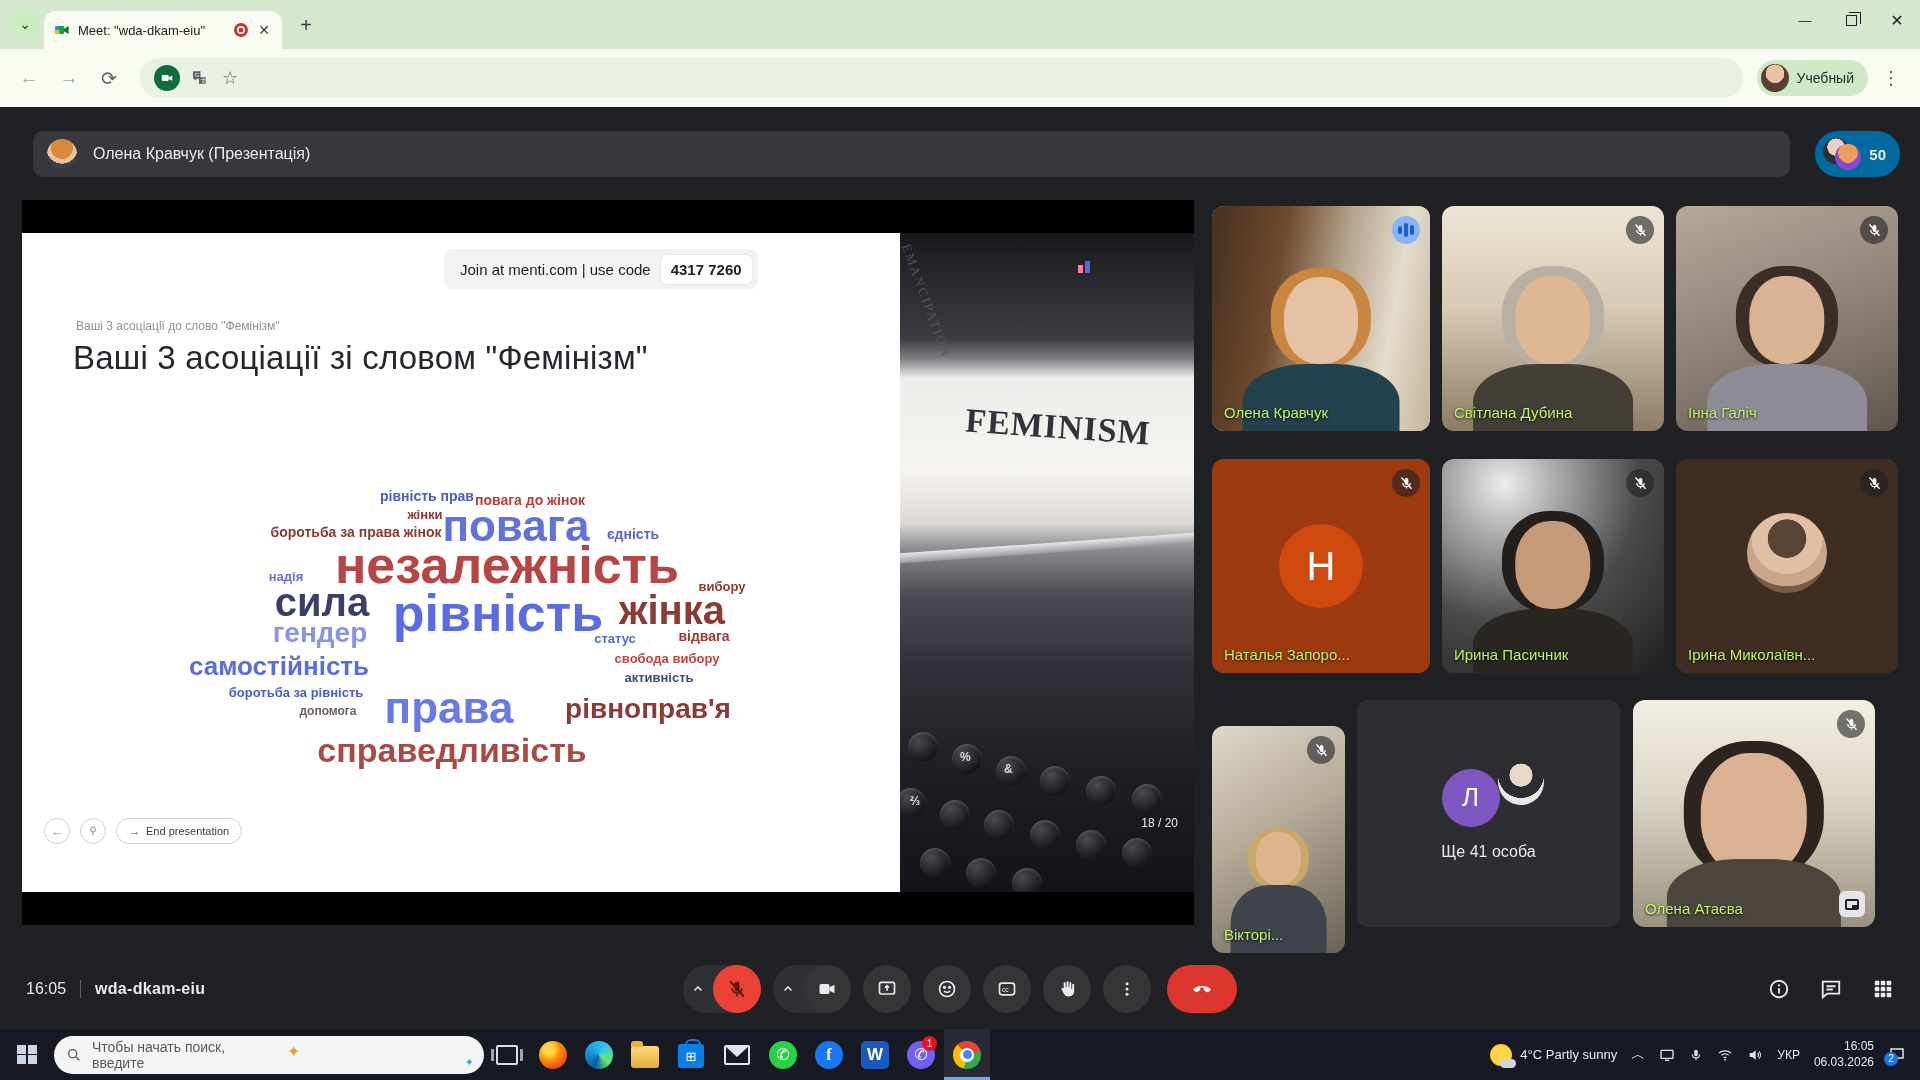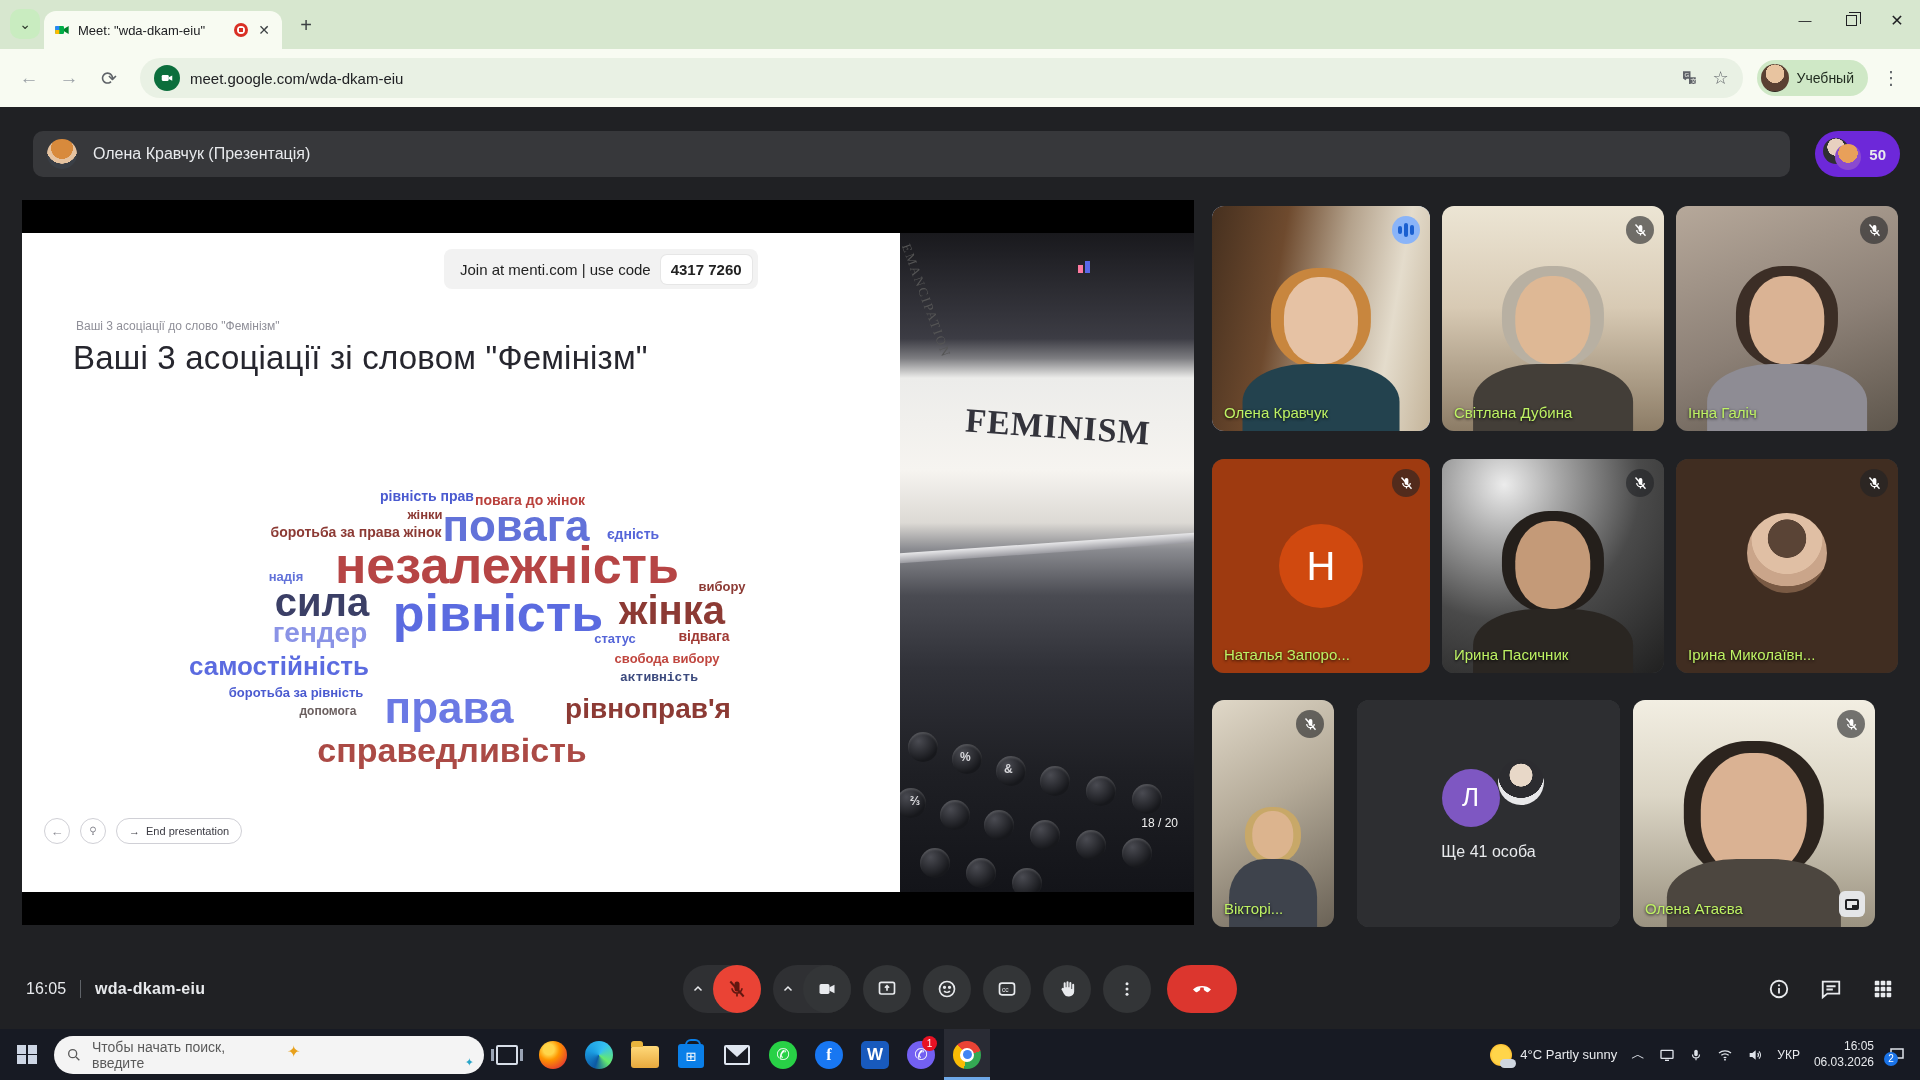--- a/index.html
+++ b/index.html
@@ -44,21 +44,21 @@
     background:radial-gradient(circle at 50% 35%,#e8c4a0 0 40%,#5a4032 41% 75%,#2e241e 76%); }
   .kebab { color:#5f6368; font-size:18px; padding:0 8px; }
 
   
   .meet { position:relative; width:1920px; height:922px; background:#202124; }
   .meet-header { position:absolute; left:33px; top:24px; width:1757px; height:46px; background:#37383b;
     border-radius:10px; display:flex; align-items:center; gap:16px; padding:0 14px; }
   .avatar-md { width:30px; height:30px; border-radius:50%;
     background:radial-gradient(circle at 50% 30%,#d88a3c 0 42%,#e6c3a0 43% 60%,#3a3f46 61%); }
   .presenter-name { color:#e8eaed; font-size:16px; }
-  .people-pill { position:absolute; right:20px; top:24px; height:46px; background:#6d28d9;
+  .people-pill { position:absolute; right:20px; top:24px; height:46px; background:#0369a1;
     border-radius:23px; display:flex; align-items:center; padding:0 14px 0 8px; gap:8px; }
   .people-avatars { position:relative; width:38px; height:32px; }
   .people-avatars i { position:absolute; width:26px; height:26px; border-radius:50%; }
   .people-avatars i:nth-child(1){ left:0; top:0; background:radial-gradient(circle at 50% 35%,#e8d0c0 0 40%,#2f2f33 41%); }
   .people-avatars i:nth-child(2){ right:0; bottom:0; background:radial-gradient(circle at 50% 35%,#e8a05a 0 45%,#8a4ad0 46%); }
   .people-count { color:#e8eaed; font-size:15px; font-weight:bold; }
 
   
   .stage { position:absolute; left:22px; top:93px; width:1172px; height:725px; background:#000; }
   .sheet { position:absolute; left:0; top:33px; width:1172px; height:659px; background:#fff; overflow:hidden; }
@@ -238,21 +238,20 @@
     <div class="navbtn dis">←</div>
     <div class="navbtn dis">→</div>
     <div class="navbtn">⟳</div>
     <div class="omnibox">
       <span class="cam-badge">
         <svg width="14" height="14" viewBox="0 0 24 24">
             <rect x="3" y="7" width="12" height="10" rx="2" fill="#fff"></rect>
             <path d="M15 10.5l6-3v9l-6-3z" fill="#fff"></path>
           </svg>
       </span>
-      <span class="url">meet.google.com/wda-dkam-eiu</span>
       <span class="omni-icons">
         <svg width="18" height="18" viewBox="0 0 24 24" fill="#5f6368">
             <path d="M4 3h10v10H9l-2 2-2-2H4z"></path>
             <text x="6" y="11" font-size="8" fill="#f8fbf2" font-family="sans-serif">G</text>
             <path d="M12 11h9v9h-9z" fill="#5f6368"></path>
             <text x="14" y="18.5" font-size="8" fill="#f8fbf2" font-family="sans-serif">文</text>
           </svg>
         <span style="font-size:18px;">☆</span>
       </span>
     </div>
@@ -296,21 +295,21 @@
             <span class="wcw" style="left: 106px; top: 106px; font-size: 13px; color: rgb(98, 114, 217);">надія</span>
             <span class="wcw" style="left: 542px; top: 116px; font-size: 13px; color: rgb(140, 58, 52);">вибору</span>
             <span class="wcw" style="left: 142px; top: 132px; font-size: 40px; color: rgb(59, 63, 102);">сила</span>
             <span class="wcw" style="left: 318px; top: 143px; font-size: 52px; color: rgb(91, 107, 224);">рівність</span>
             <span class="wcw" style="left: 492px; top: 140px; font-size: 40px; color: rgb(140, 58, 52);">жінка</span>
             <span class="wcw" style="left: 140px; top: 163px; font-size: 28px; color: rgb(138, 147, 230);">гендер</span>
             <span class="wcw" style="left: 435px; top: 168px; font-size: 13px; color: rgb(85, 101, 216);">статус</span>
             <span class="wcw" style="left: 524px; top: 166px; font-size: 14px; color: rgb(160, 58, 52);">відвага</span>
             <span class="wcw" style="left: 99px; top: 196px; font-size: 26px; color: rgb(91, 107, 224);">самостійність</span>
             <span class="wcw" style="left: 487px; top: 188px; font-size: 13px; color: rgb(192, 70, 63);">свобода вибору</span>
-            <span class="wcw" style="left: 479px; top: 207px; font-size: 13px; color: rgb(60, 74, 126); font-family: Liberation Mono, monospace;">активність</span>
+            <span class="wcw" style="left: 479px; top: 207px; font-size: 13px; color: rgb(60, 74, 126);">активність</span>
             <span class="wcw" style="left: 116px; top: 222px; font-size: 13px; color: rgb(74, 90, 208);">боротьба за рівність</span>
             <span class="wcw" style="left: 148px; top: 241px; font-size: 12px; color: rgb(107, 95, 95); text-align: right;">допомога</span>
             <span class="wcw" style="left: 269px; top: 238px; font-size: 44px; color: rgb(107, 121, 228);">права</span>
             <span class="wcw" style="left: 444px; top: 239px; font-size: 28px; color: rgb(140, 58, 52); margin-left: 24px;">рівноправ'я</span>
             <span class="wcw" style="left: 272px; top: 280px; font-size: 34px; color: rgb(171, 74, 69);">справедливість</span>
           </div>
 
         <div class="photo">
           <div class="emanc">EMANCIPATION</div>
           <div class="femi">FEMINISM</div>
@@ -439,21 +438,21 @@
       <div class="avatar-photo"></div>
           <span class="nm">Ірина Миколаївн...</span>
           <span class="mic-off">
             <svg width="15" height="15" viewBox="0 0 24 24">
               <rect x="9" y="3" width="6" height="11" rx="3" fill="#fff"></rect>
               <path d="M6 11a6 6 0 0 0 12 0M12 16v4" stroke="#fff" stroke-width="2" fill="none"></path>
               <line x1="4" y1="2.5" x2="20" y2="20.5" stroke="#fff" stroke-width="2.2"></line>
             </svg>
           </span>
         </div>
-        <div class="tile" style="left: 1212px; top: 593px; width: 122px; height: 227px;">
+        <div class="tile" style="left: 1212px; top: 619px; width: 133px; height: 227px;">
           <div class="vid v7">
       <div class="person">
               <div class="hair"></div>
               <div class="head"></div>
               <div class="torso"></div>
             </div>
           </div>
           <span class="nm">Вікторі...</span>
           <span class="mic-off">
             <svg width="15" height="15" viewBox="0 0 24 24">

